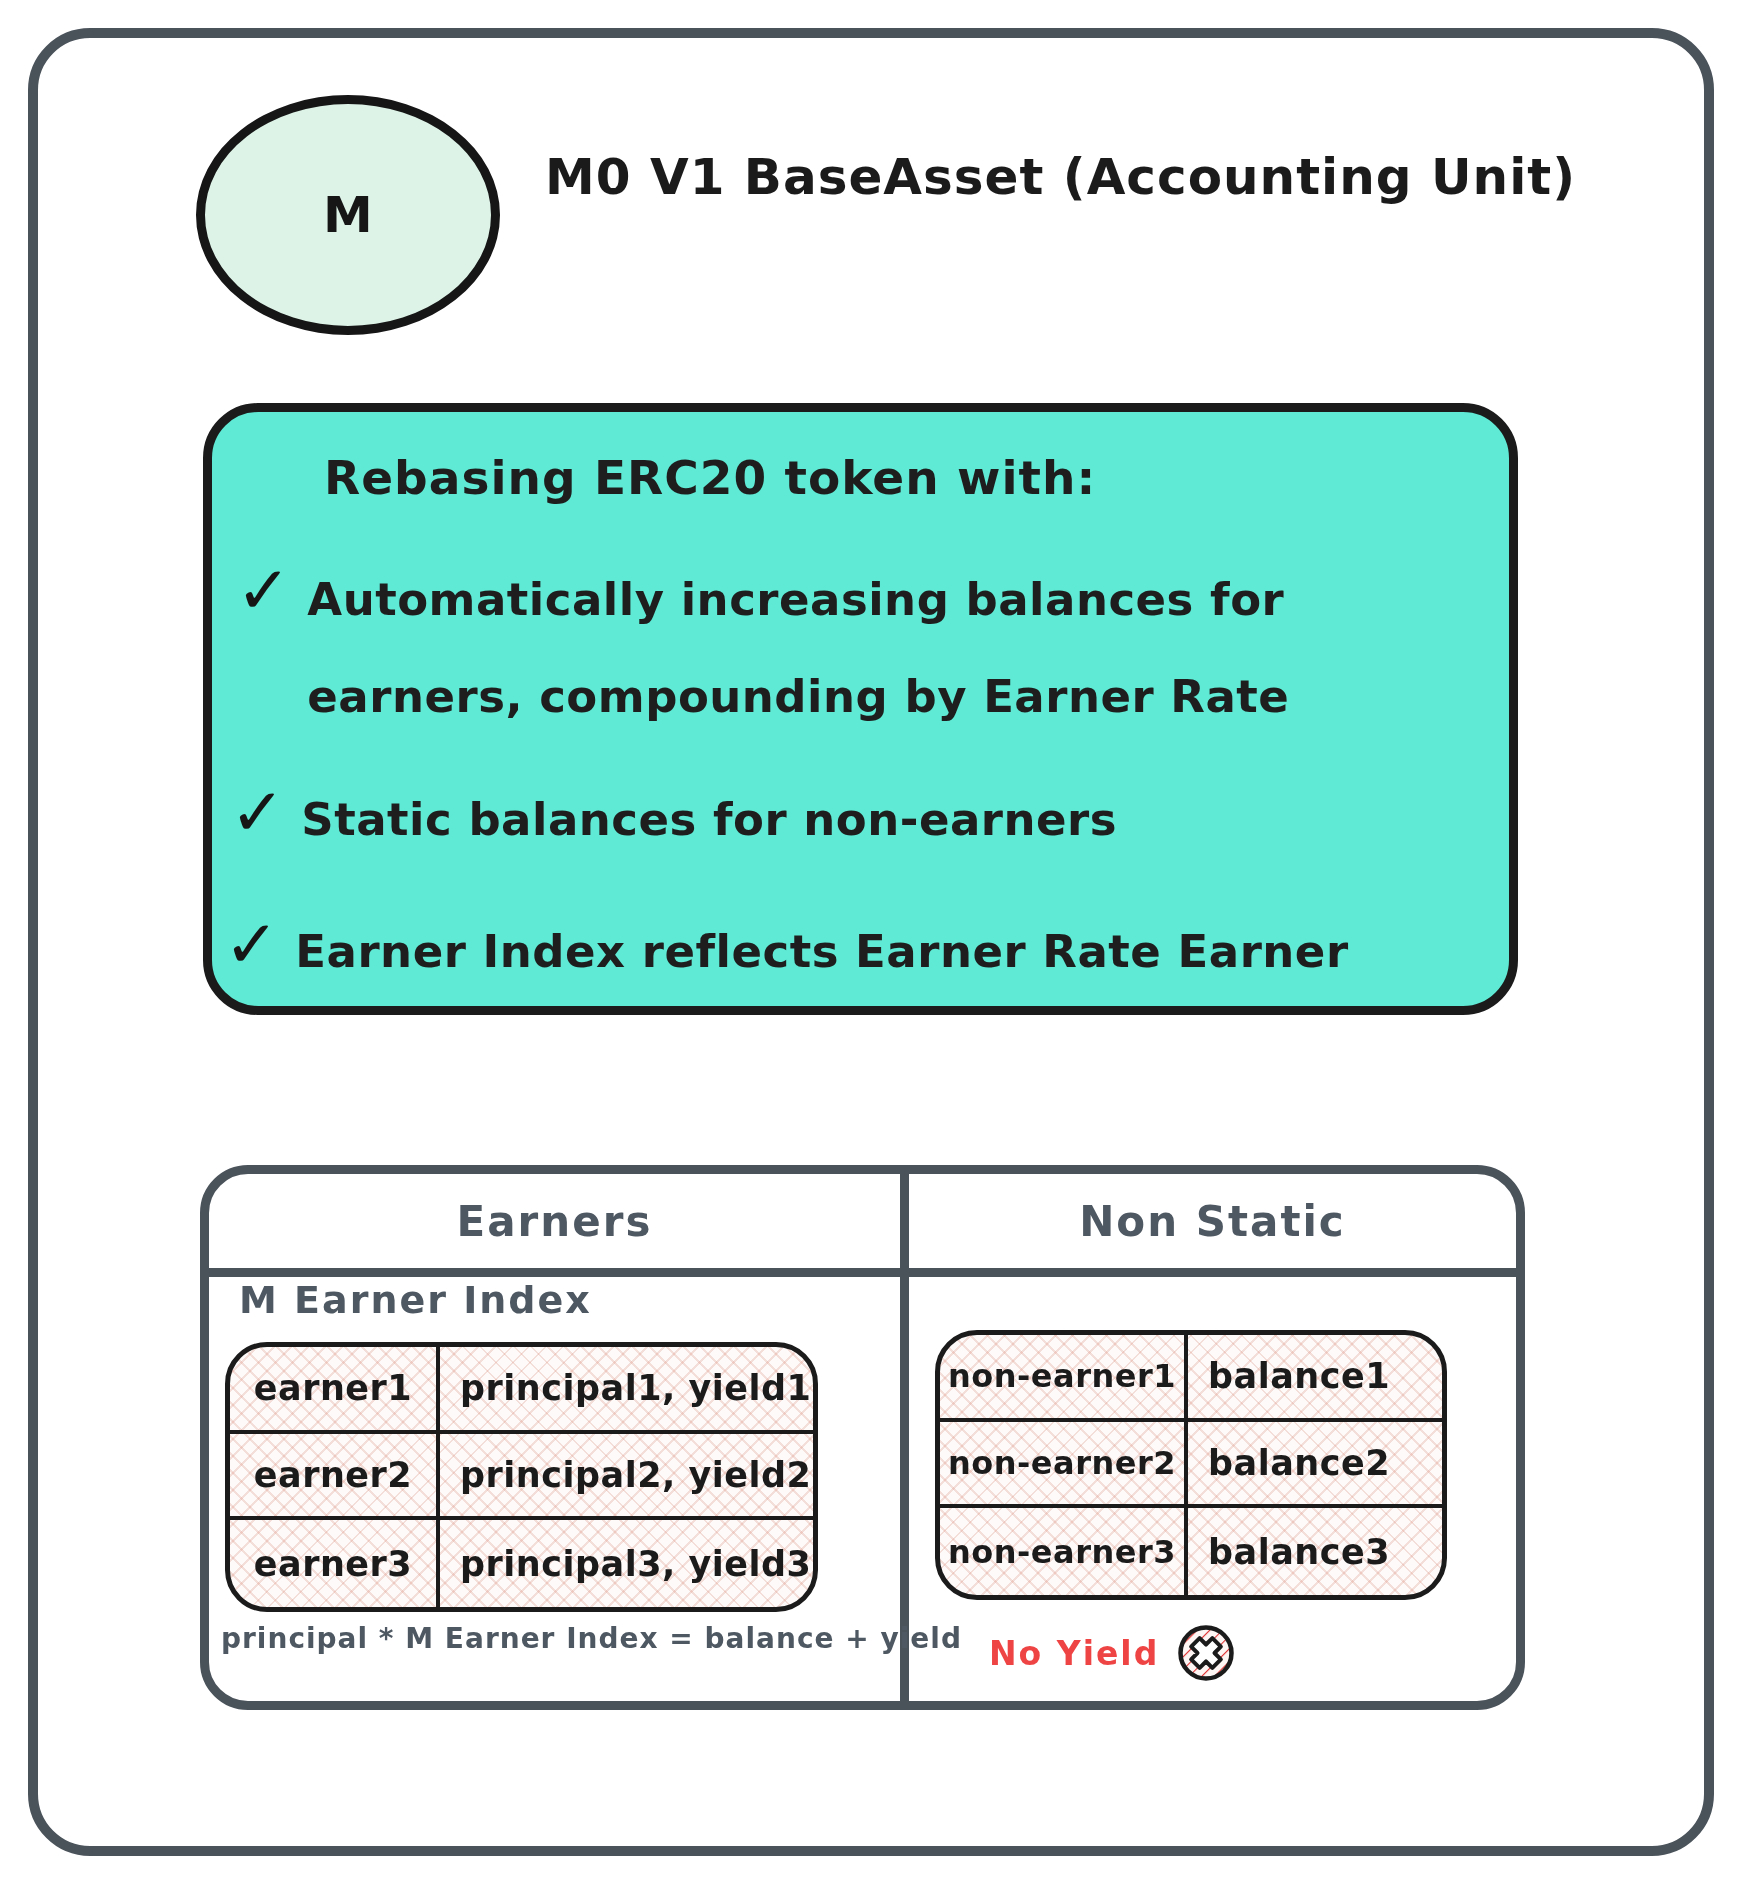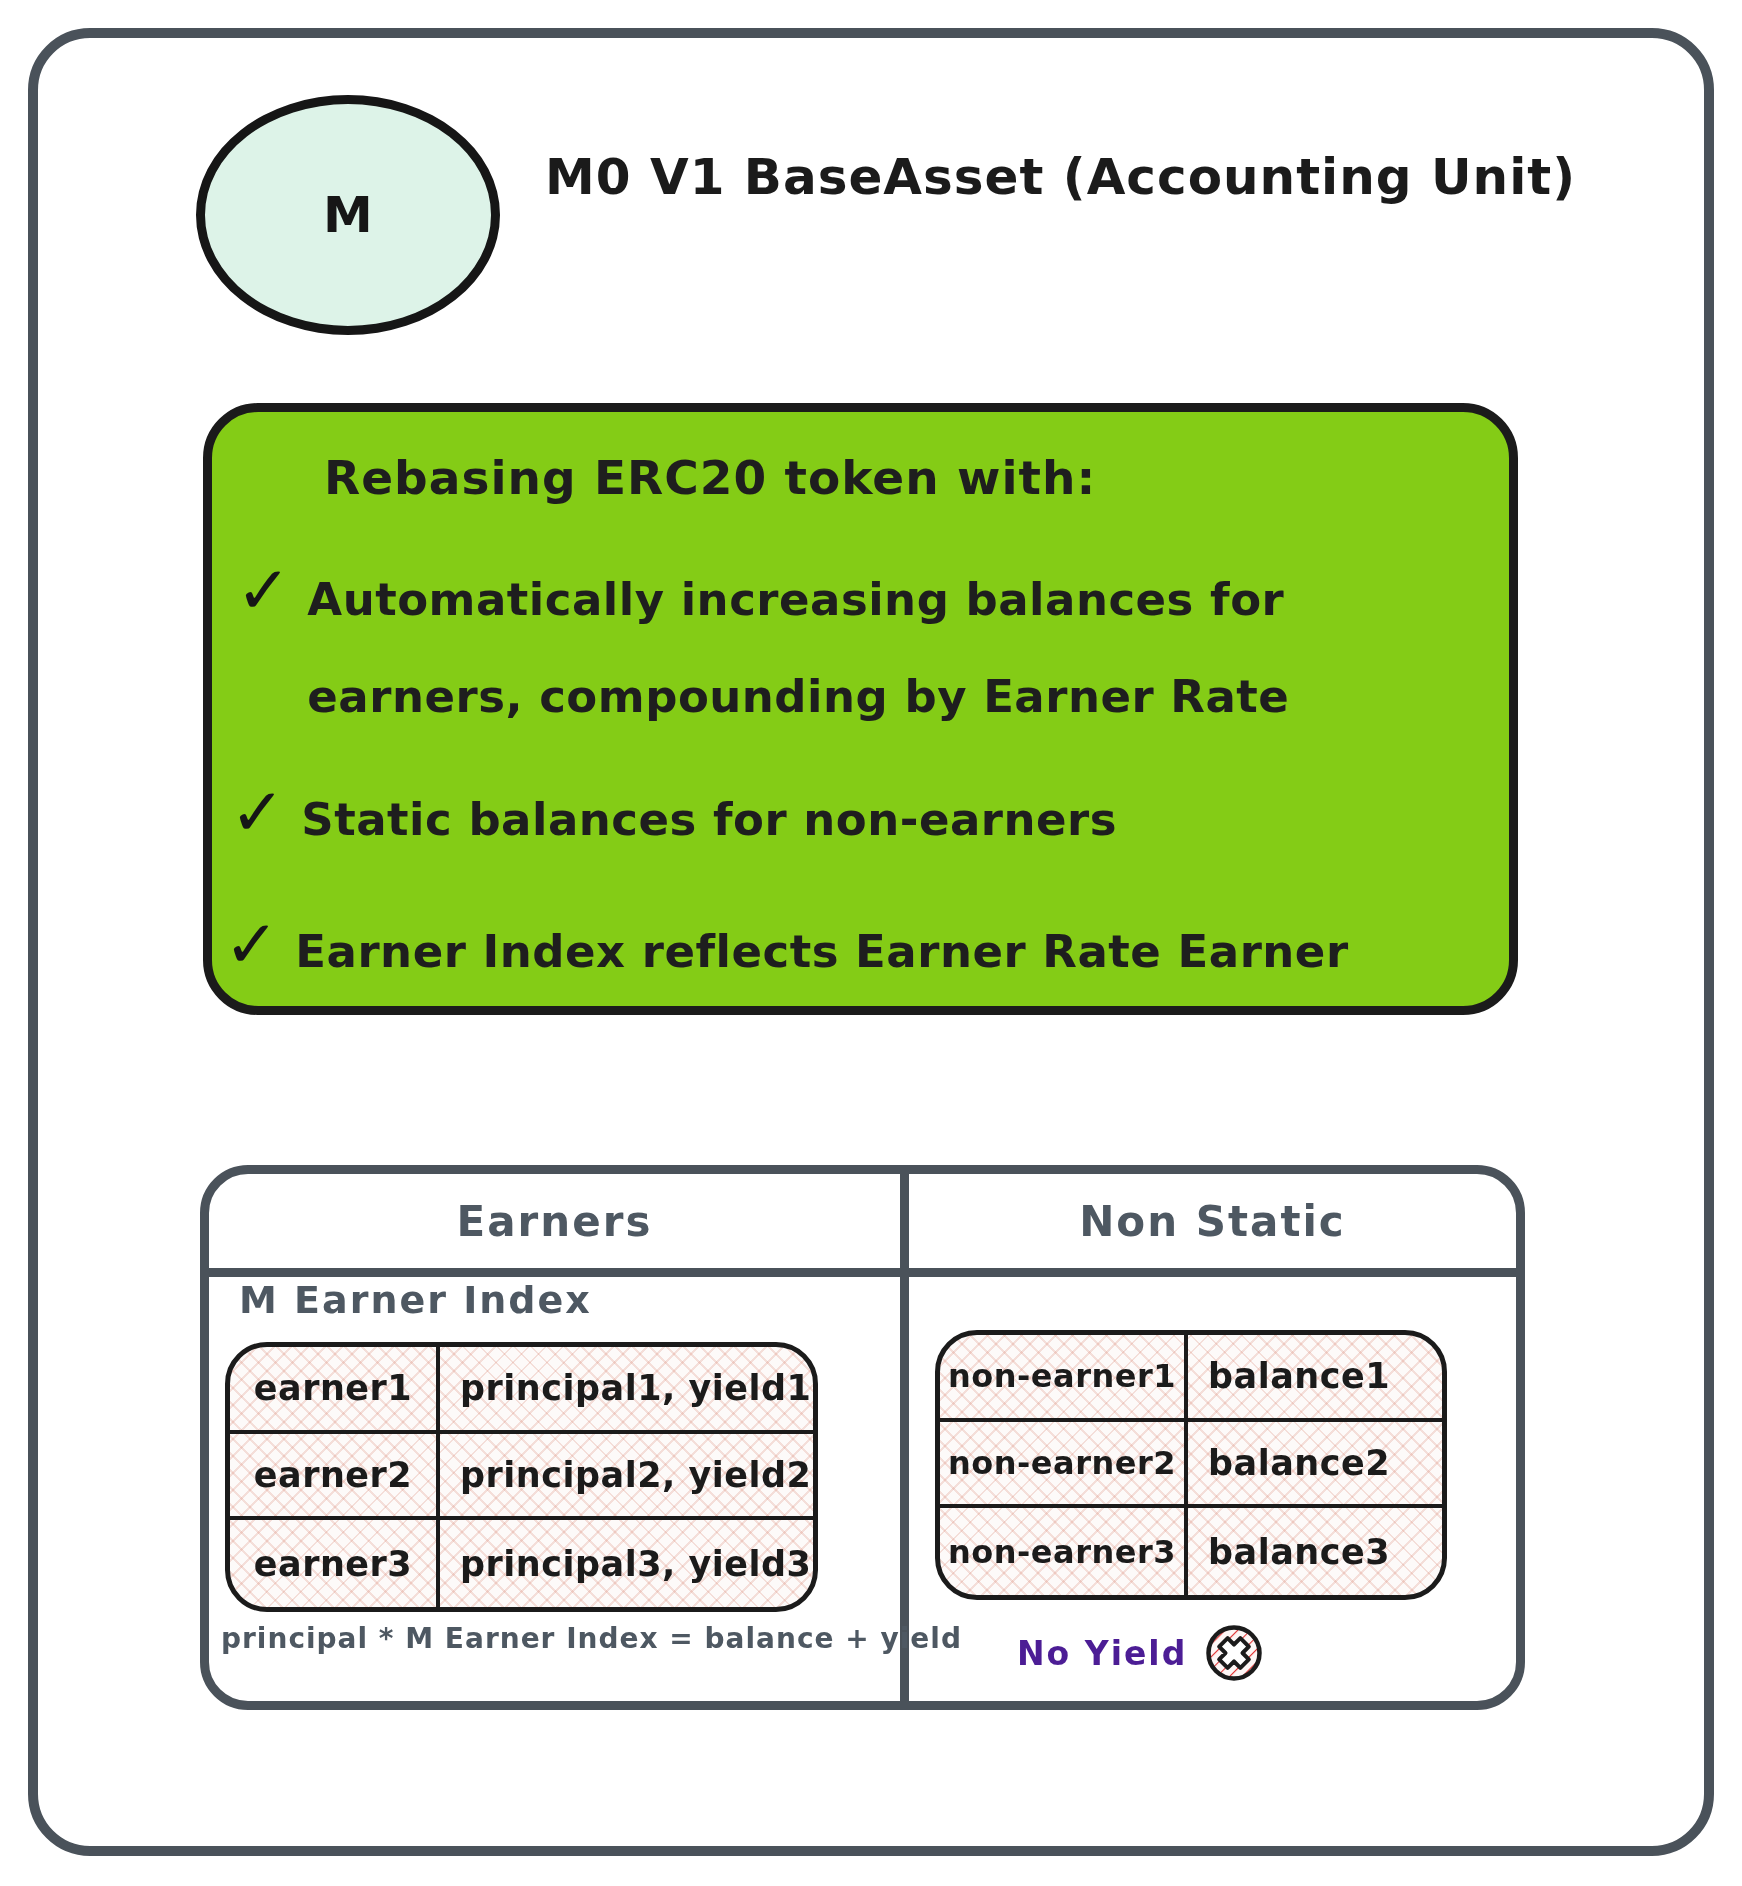--- a/index.html
+++ b/index.html
@@ -24,21 +24,21 @@
     display:flex;align-items:center;justify-content:center;
     font-size:50px;font-weight:700;color:#161616;
   }
   .page-title{
     position:absolute;left:545px;top:148px;width:1040px;
     font-size:50px;font-weight:600;color:#1b1b1b;letter-spacing:1px;white-space:nowrap;
   }
   
   .features-box{
     position:absolute;left:203px;top:403px;width:1315px;height:612px;
-    border:9px solid #1b1b1b;border-radius:55px;background:#84cc16;
+    border:9px solid #1b1b1b;border-radius:55px;background:#5eead4;
   }
   .features-heading{
     position:absolute;left:112px;top:38px;
     font-size:47px;font-weight:600;letter-spacing:1px;white-space:nowrap;
   }
   .feature-item{
     position:absolute;display:flex;align-items:flex-start;
   }
   .feature-item .check{
     font-size:66px;font-weight:700;line-height:1;margin-right:16px;color:#161616;
@@ -88,21 +88,21 @@
   
   .bb{border-bottom:4px solid #1b1b1b;}
   .formula-note{
     position:absolute;left:12px;top:448px;width:692px;text-align:center;
     font-size:28px;font-weight:600;color:#4e5862;letter-spacing:1px;white-space:nowrap;
   }
   .no-yield{
     position:absolute;left:780px;top:450px;display:flex;align-items:center;gap:18px;
   }
   .no-yield .ny-text{
-    font-size:33px;font-weight:600;color:#4c1d95;letter-spacing:2px;white-space:nowrap;margin-left:28px;
+    font-size:33px;font-weight:600;color:#ef4444;letter-spacing:2px;white-space:nowrap;
   }
   .ny-icon{width:58px;height:58px;display:block;}
 </style>
 </head>
 <body>
 
 <div class="canvas">
 
   <div class="outer-frame"></div>
 

